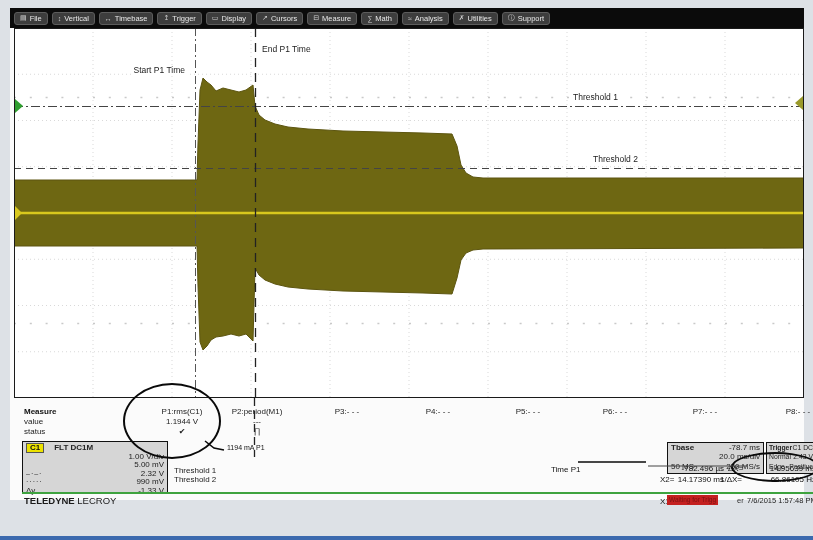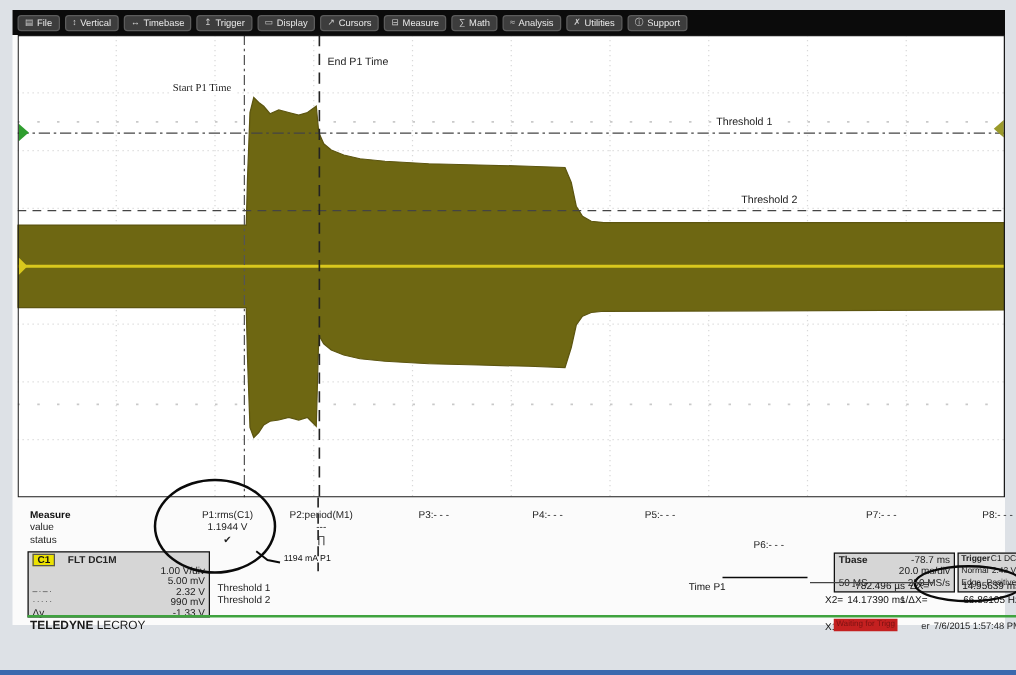--- a/index.html
+++ b/index.html
@@ -129,21 +129,21 @@
           <line x1="0" y1="185" x2="790" y2="185" stroke="#d9c81d" stroke-width="2.5"></line>
           <line x1="0" y1="78.5" x2="790" y2="78.5" stroke="#444" stroke-width="1" stroke-dasharray="9 3 2 3"></line>
           <line x1="0" y1="140.5" x2="790" y2="140.5" stroke="#444" stroke-width="1" stroke-dasharray="7 5"></line>
           <line x1="181.5" y1="0" x2="181.5" y2="370" stroke="#555" stroke-width="1" stroke-dasharray="8 3 2 3"></line>
           <line x1="241.5" y1="0" x2="241.5" y2="370" stroke="#222" stroke-width="1.3" stroke-dasharray="9 6"></line>
           <polygon points="1,71 9,78 1,85" fill="#2f9e2f"></polygon>
           <polygon points="789,68 781,75 789,82" fill="#9a9a2a"></polygon>
           <polygon points="1,178 8,185 1,192" fill="#d9c81d"></polygon>
           <rect x="0.5" y="0.5" width="789" height="369" fill="none" stroke="#1a1a1a" stroke-width="1"></rect>
         </svg>
-      <div class="glabel" style="left:173px;top:37px;transform:translateX(-100%);font-family:Liberation Serif, serif;">Start P1 Time</div>
+      <div class="glabel" style="left:173px;top:37px;transform:translateX(-100%);">Start P1 Time</div>
       <div class="glabel" style="left:246px;top:16px;">End P1 Time</div>
       <div class="glabel" style="left:557px;top:64px;">Threshold 1</div>
       <div class="glabel" style="left:577px;top:126px;">Threshold 2</div>
     </div>
 
     <div id="measure-left">
       <div class="b">Measure</div>
       <div>value</div>
       <div>status</div>
     </div>
@@ -166,21 +166,21 @@
         <div class="mcol" style="left: 428px;">
           <div>P4:- - -</div>
           <div>&nbsp;</div>
           <div>&nbsp;</div>
         </div>
         <div class="mcol" style="left: 518px;">
           <div>P5:- - -</div>
           <div>&nbsp;</div>
           <div>&nbsp;</div>
         </div>
-        <div class="mcol" style="left: 605px; margin-top: 24px;">
+        <div class="mcol" style="left: 605px;">
           <div>P6:- - -</div>
           <div>&nbsp;</div>
           <div>&nbsp;</div>
         </div>
         <div class="mcol" style="left: 695px;">
           <div>P7:- - -</div>
           <div>&nbsp;</div>
           <div>&nbsp;</div>
         </div>
         <div class="mcol" style="left: 764px; margin-left: 24px;">

